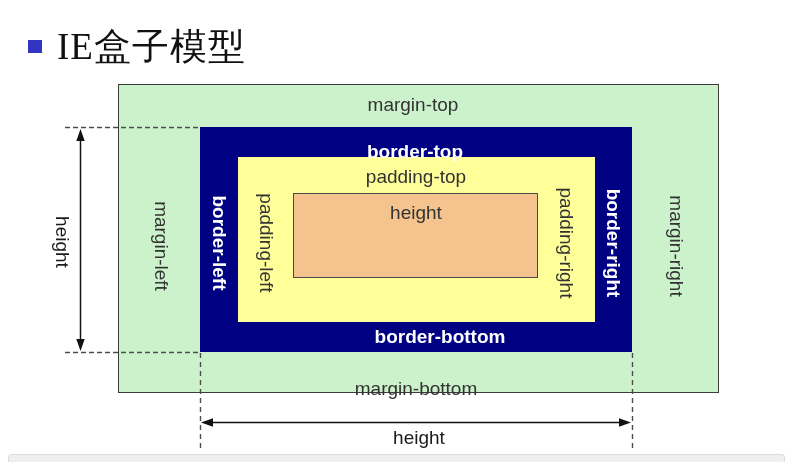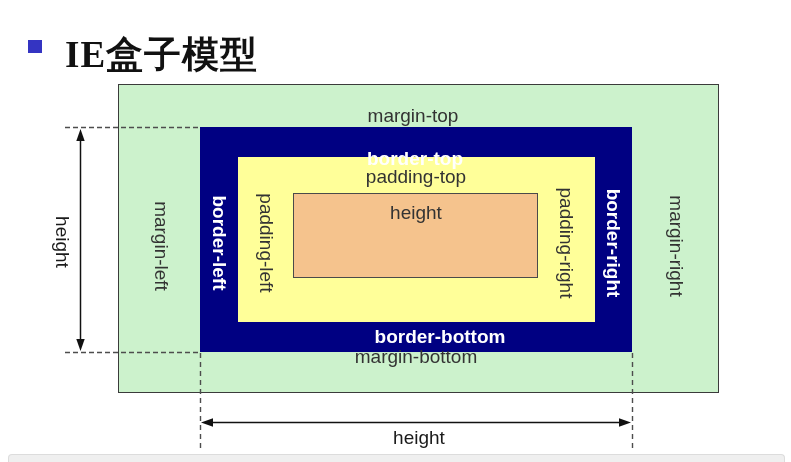--- a/index.html
+++ b/index.html
@@ -3,23 +3,23 @@
 <meta charset="utf-8">
 <style>
   html,body{margin:0;padding:0;background:#ffffff;}
   .slide{
     position:relative;width:791px;height:462px;background:#ffffff;
     font-family:"Liberation Sans","DejaVu Sans",sans-serif;overflow:hidden;
   }
   
   .title-bullet{position:absolute;left:28px;top:40px;width:14px;height:13px;background:#3434c2;}
   .page-title{
-    position:absolute;left:57px;top:22px;margin:8px;
+    position:absolute;left:57px;top:22px;margin:0;
     font-family:"Liberation Serif","DejaVu Serif",serif;
-    font-size:37px;font-weight:700;color:#111;letter-spacing:1px;white-space:nowrap;
+    font-size:37px;font-weight:400;color:#111;letter-spacing:1px;white-space:nowrap;
   }
   
   .box{position:absolute;}
   .margin-box {left:118px;top:84px;width:601px;height:309px;background:#ccf2cc;border:1px solid #3b3b3b;box-sizing:border-box;}
   .border-box {left:200px;top:127px;width:432px;height:225px;background:#000082;}
   .padding-box{left:238px;top:157px;width:357px;height:165px;background:#ffff99;}
   .content-box{left:293px;top:193px;width:245px;height:85px;background:#f5c38d;border:1px solid #4a4a4a;box-sizing:border-box;}
   
   .lbl{
     position:absolute;transform:translate(-50%,-50%);
@@ -39,26 +39,26 @@
 <div class="slide">
 
   <div class="title-bullet"></div>
   <h1 class="page-title">IE盒子模型</h1>
 
   <div class="box margin-box"></div>
   <div class="box border-box"></div>
   <div class="box padding-box"></div>
   <div class="box content-box"></div>
 
-  <span class="lbl" style="left:413px;top:104px;margin-top:11px;">margin-top</span>
-  <span class="lbl on-border" style="left:415px;top:158px;">border-top</span>
+  <span class="lbl" style="left:413px;top:104px;">margin-top</span>
+  <span class="lbl on-border" style="left:415px;top:151px;">border-top</span>
   <span class="lbl" style="left:416px;top:176px;">padding-top</span>
   <span class="lbl" style="left:416px;top:212px;">height</span>
   <span class="lbl on-border" style="left:416px;top:336px;padding-left:48px;">border-bottom</span>
-  <span class="lbl" style="left:416px;top:356px;">margin-bottom</span>
+  <span class="lbl" style="left:416px;top:388px;">margin-bottom</span>
 
   <span class="lbl v" style="left:161px;top:246px;">margin-left</span>
   <span class="lbl v on-border" style="left:219px;top:243px;">border-left</span>
   <span class="lbl v" style="left:266px;top:243px;">padding-left</span>
   <span class="lbl v" style="left:566px;top:243px;">padding-right</span>
   <span class="lbl v on-border" style="left:613px;top:243px;">border-right</span>
   <span class="lbl v" style="left:676px;top:246px;">margin-right</span>
 
   <span class="lbl v measure" style="left:62px;top:242px;">height</span>
   <span class="lbl measure" style="left:419px;top:437px;">height</span>

